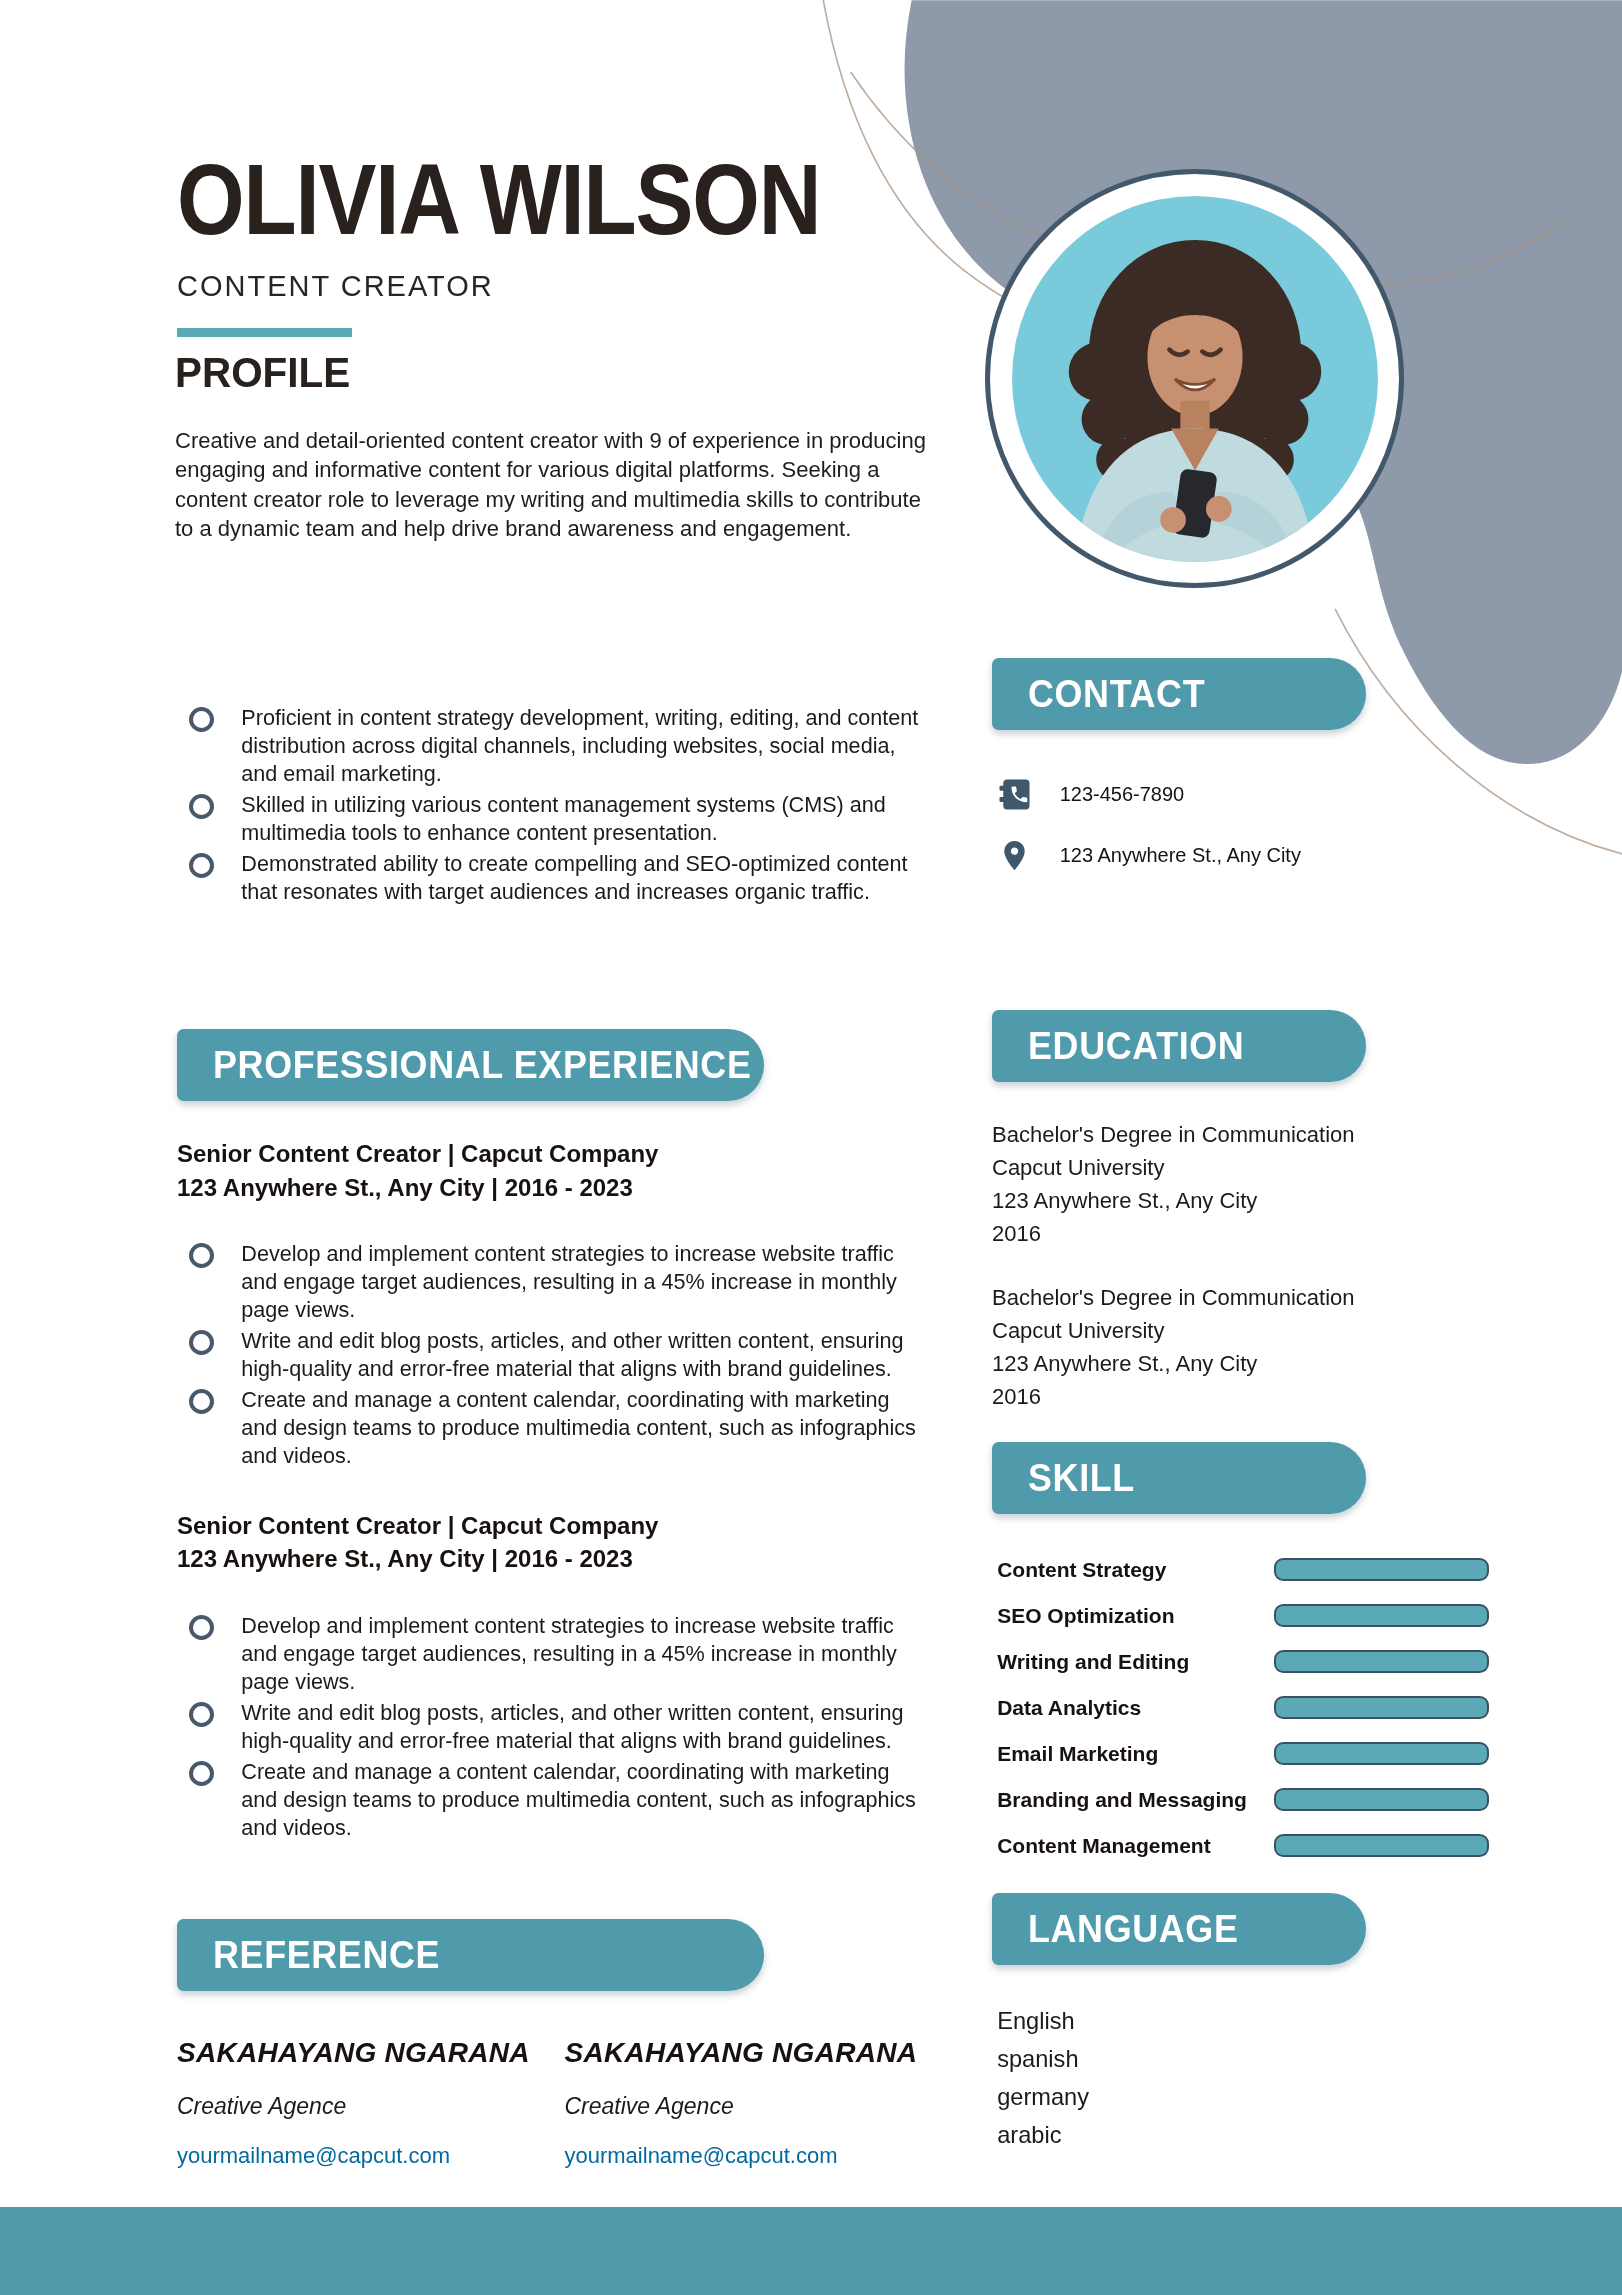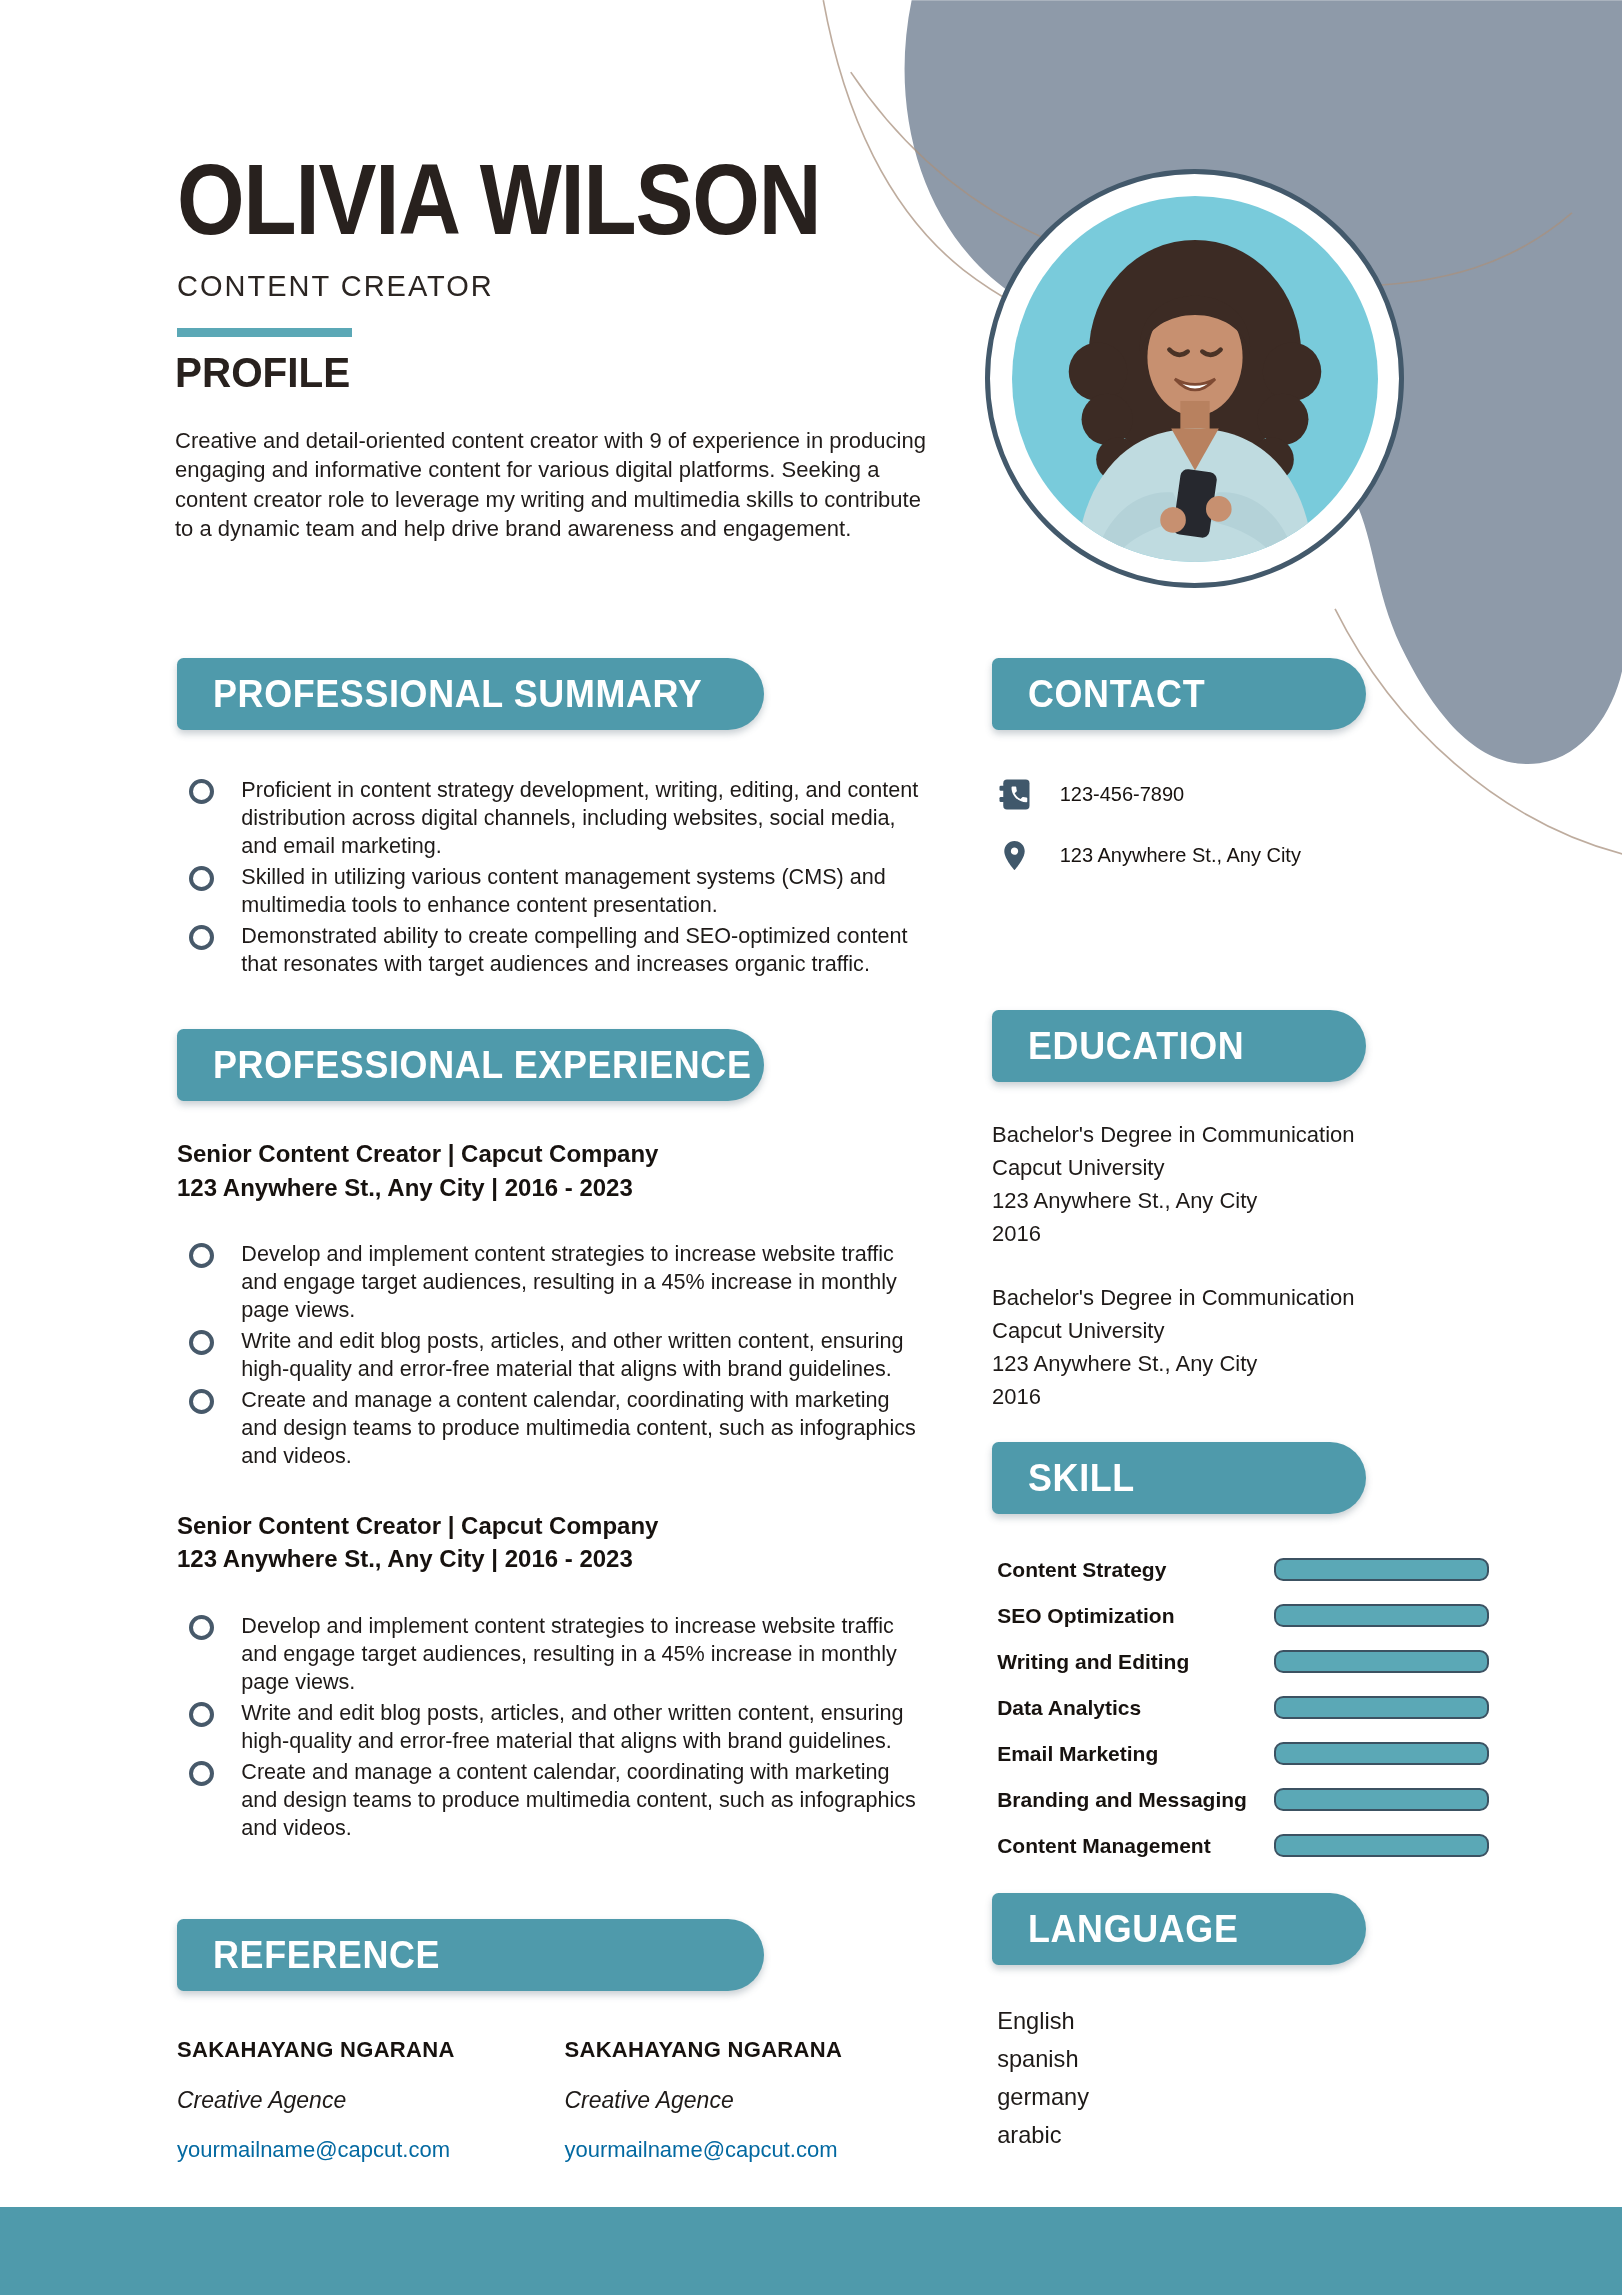--- a/index.html
+++ b/index.html
@@ -52,21 +52,21 @@
     flex:0 0 auto;width:25px;height:25px;border:4.6px solid #47596a;border-radius:50%;
     margin:3.3px 27.5px 0 11.8px;background:transparent;
   }
   .bullet-text{font-size:21.6px;line-height:1.3;color:#1e1a18;width:677px;}
   .job{margin-top:36px;}
   .job + .job{margin-top:39px;}
   .job-head{font-size:24px;font-weight:bold;line-height:1.4;color:#17120f;}
   .job .bullet-list{margin-top:36px;}
   .ref-grid{display:flex;margin-top:46px;}
   .ref-entry{width:416px;}
-  .ref-name{font-size:22px;font-weight:bold;letter-spacing:0.3px;color:#17120f;}
+  .ref-name{font-size:28px;font-weight:bold;letter-spacing:0.3px;color:#17120f;font-style:italic;}
   .ref-company{font-size:23px;font-style:italic;margin-top:23.6px;color:#1e1a18;}
   .ref-email{font-size:22px;margin-top:23.6px;color:#0369a1;}
   
   .photo-wrap{
     position:absolute;left:985px;top:169px;width:419px;height:419px;z-index:2;
     border:5.9px solid #43596b;border-radius:50%;background:#ffffff;
     display:flex;align-items:center;justify-content:center;
   }
   .photo-inner{width:366px;height:366px;border-radius:50%;overflow:hidden;}
   .photo-inner svg{display:block;width:100%;height:100%;}
@@ -149,23 +149,20 @@
       </svg>
     </div>
   </div>
 
   <section class="profile">
     <h2 class="profile-heading">PROFILE</h2>
     <p class="profile-text">Creative and detail-oriented content creator with 9 of experience in producing engaging and informative content for various digital platforms. Seeking a content creator role to leverage my writing and multimedia skills to contribute to a dynamic team and help drive brand awareness and engagement.</p>
   </section>
 
   <section class="section sec-summary">
-    <div class="banner banner-left">
-      <span class="banner-label">PROFESSIONAL SUMMARY</span>
-    </div>
     <div class="bullet-list">
 
         <div class="bullet-item">
           <span class="bullet-ring"></span>
           <span class="bullet-text">Proficient in content strategy development, writing, editing, and content distribution across digital channels, including websites, social media, and email marketing.</span>
         </div>
 
         <div class="bullet-item">
           <span class="bullet-ring"></span>
           <span class="bullet-text">Skilled in utilizing various content management systems (CMS) and multimedia tools to enhance content presentation.</span>

